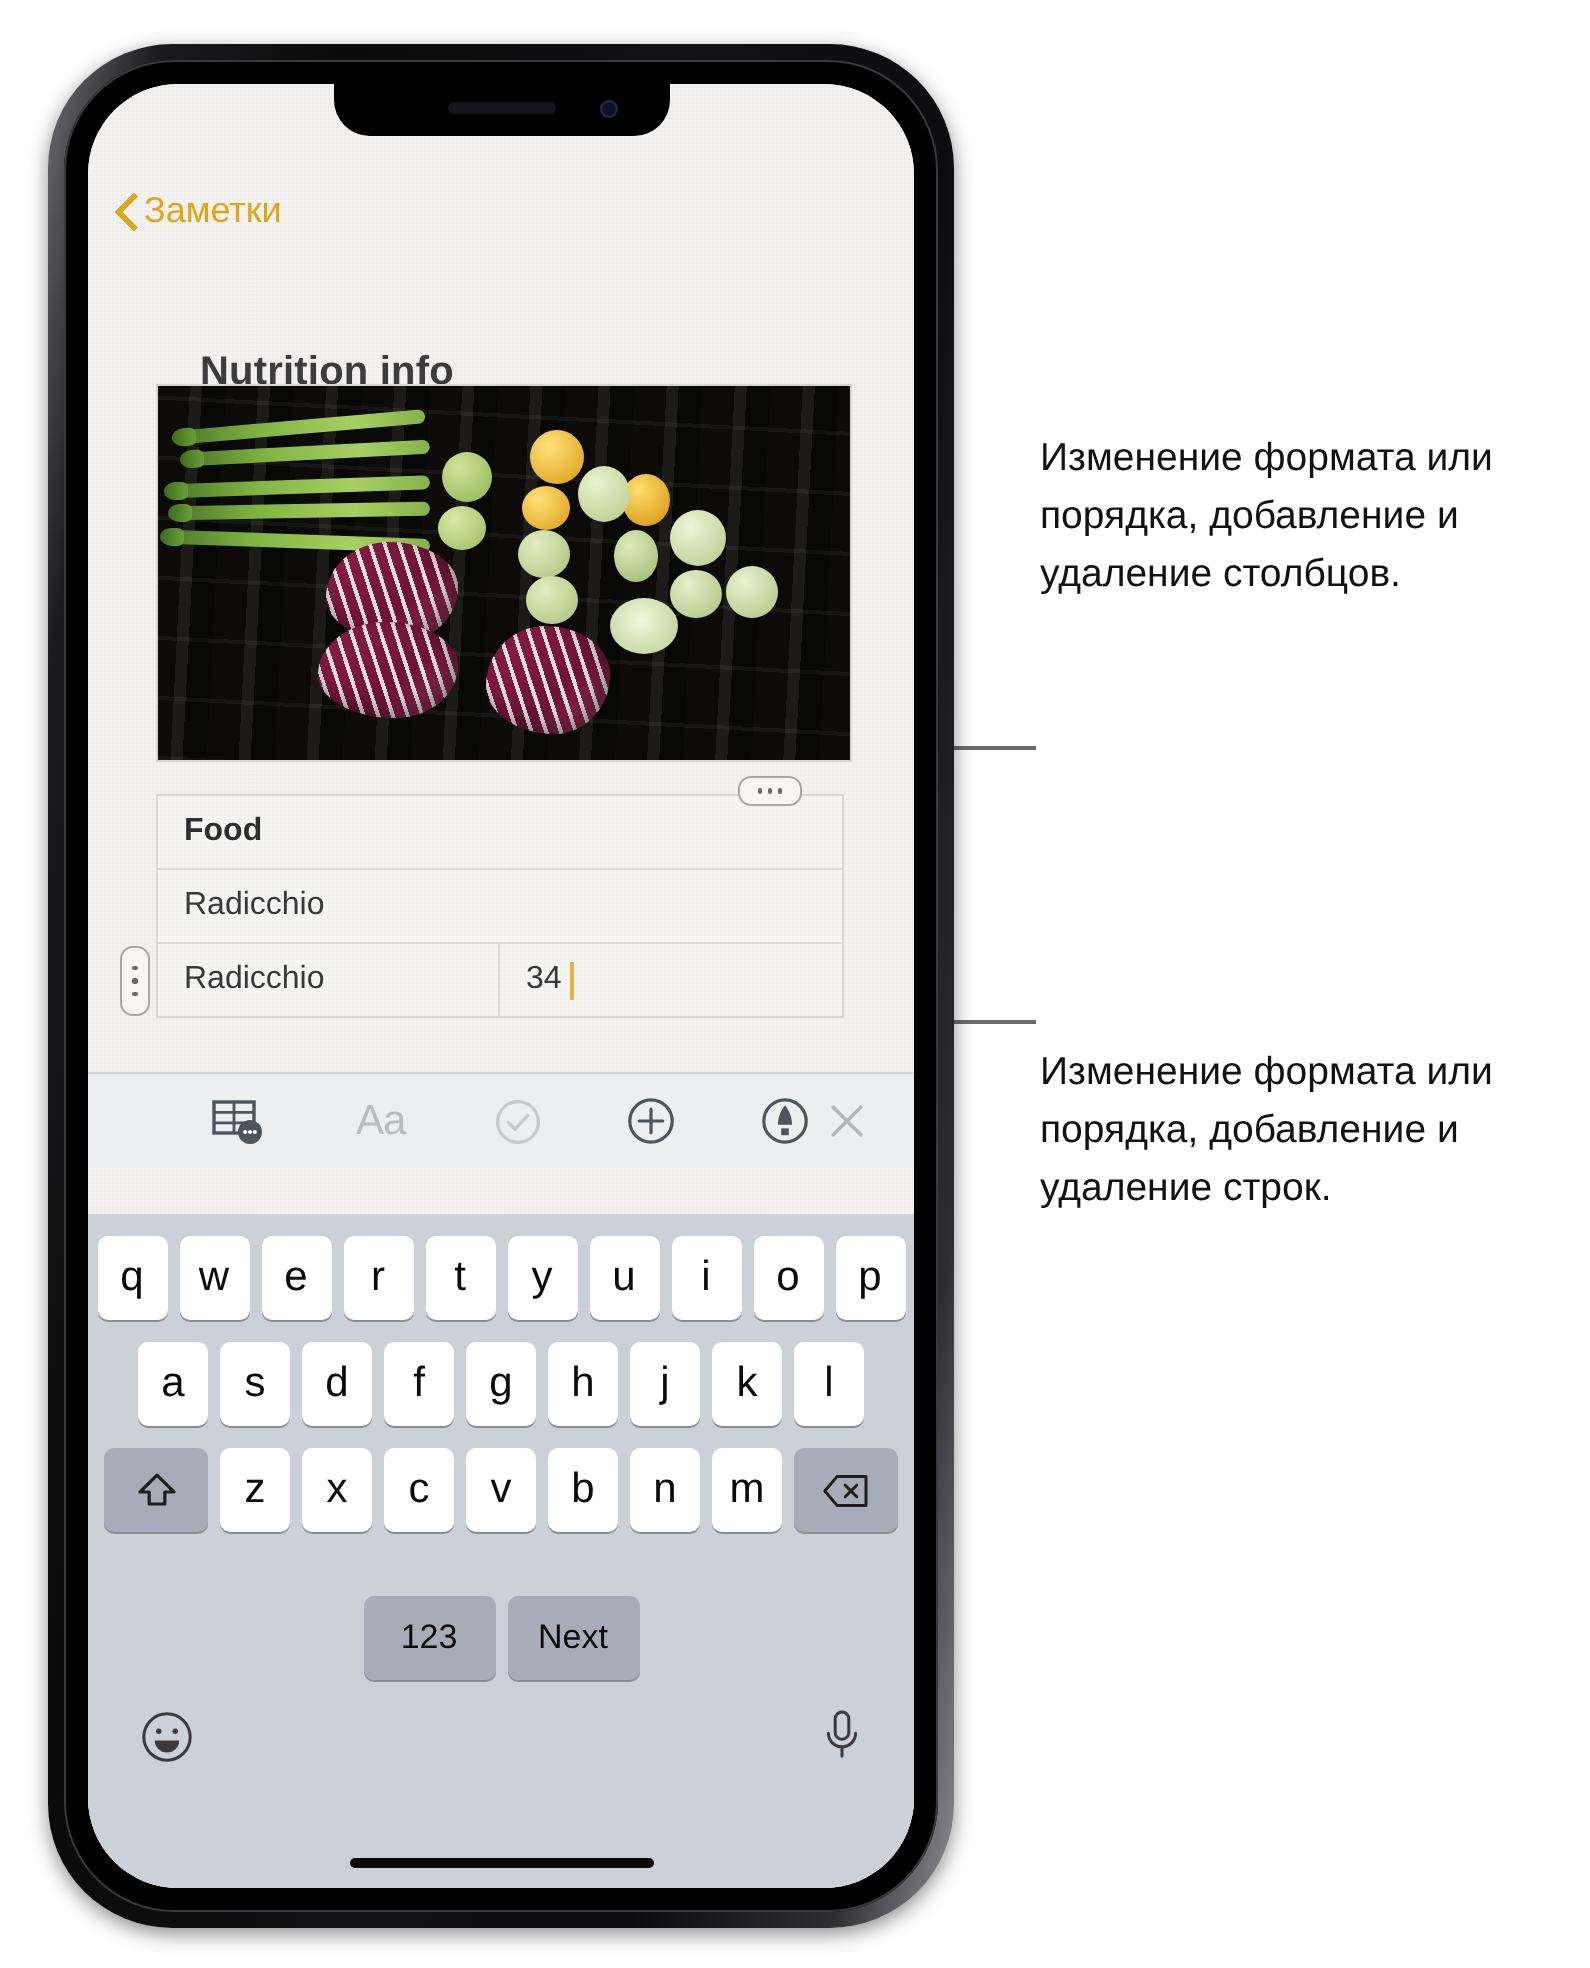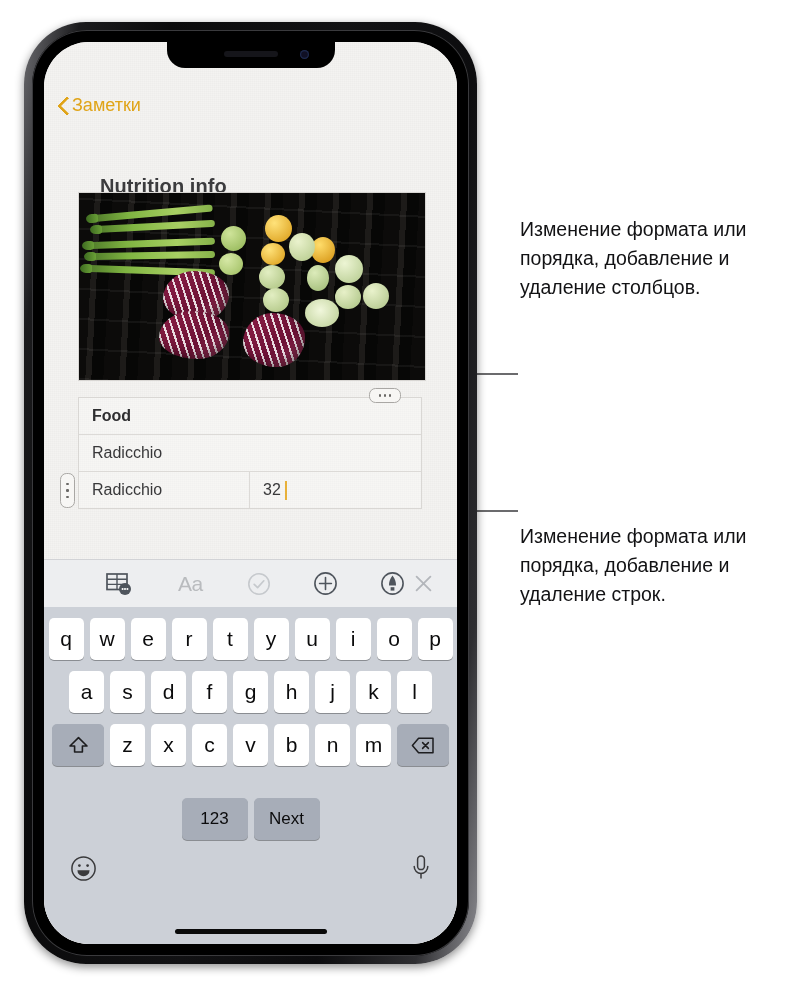--- a/index.html
+++ b/index.html
@@ -149,21 +149,21 @@
   #col-handle i{width:2.2px;height:2.2px;border-radius:50%;background:#6a6866;display:block;}
   
   #row-handle{
     position:absolute;left:-19px;top:75px;width:13px;height:33px;
     background:#f7f6f4;border:1px solid #a9a7a4;border-radius:6.5px;
     display:flex;flex-direction:column;align-items:center;justify-content:center;gap:4px;z-index:12;
   }
   #row-handle i{width:2.2px;height:2.2px;border-radius:50%;background:#6a6866;display:block;}
   
   #format-toolbar{
-    position:absolute;left:0;right:0;top:517px;height:48px;
+    position:absolute;left:0;right:0;top:494px;height:48px;
     background:#edeef0;border-top:1px solid #d2d3d6;
     display:flex;align-items:center;box-sizing:border-box;padding:0 16px;z-index:20;
   }
   .fmt-btn{flex:0 0 auto;display:flex;align-items:center;justify-content:center;cursor:pointer;}
   #fmt-table{margin-left:46px;}
   #fmt-aa{margin-left:46px;font-size:21px;color:#b9bbbe;letter-spacing:-.5px;}
   #fmt-check{margin-left:44px;}
   #fmt-plus{margin-left:42px;}
   #fmt-pen{margin-left:42px;}
   #fmt-close{margin-left:auto;margin-right:6px;}
@@ -274,21 +274,21 @@
           </div>
         <div class="trow thead">
           <div class="tcell">Food</div>
         </div>
         <div class="trow">
           <div class="tcell">Radicchio</div>
         </div>
         <div class="trow">
           <div class="tcell">Radicchio</div>
           <div class="tcell">
-            <span>32</span>
+            <span>34</span>
             <span id="cell-caret"></span>
           </div>
         </div>
       </div>
 
       <div id="format-toolbar">
         <div class="fmt-btn" id="fmt-table">
           <svg width="26" height="24" viewBox="0 0 26 24">
             <rect x="1" y="2" width="20" height="15.5" fill="none" stroke="#4e545c" stroke-width="1.7"></rect>
             <path d="M1 7.2 H21 M1 12.4 H21 M11 2 V17.5" stroke="#4e545c" stroke-width="1.4"></path>

